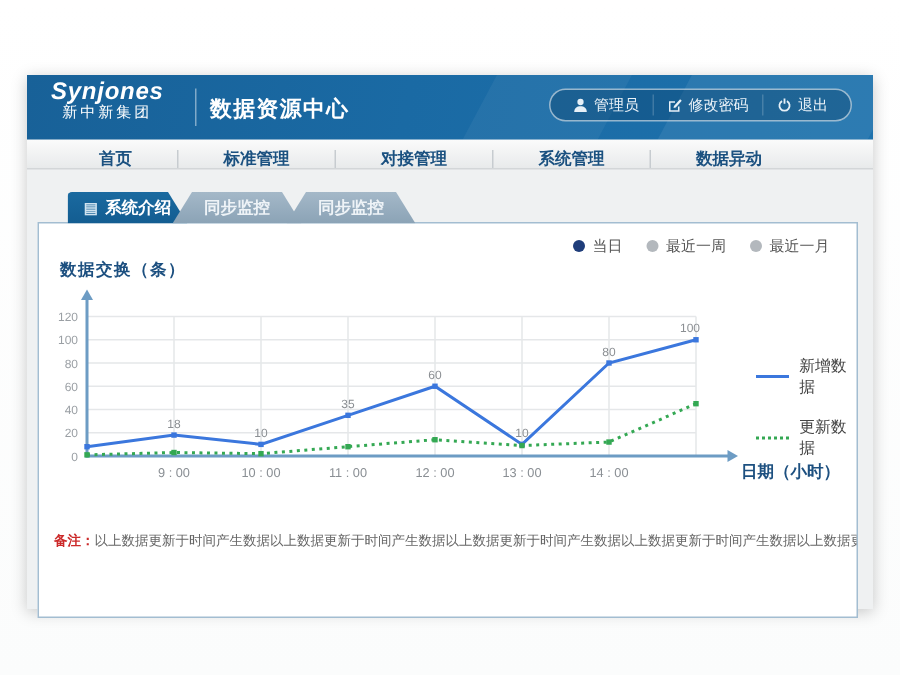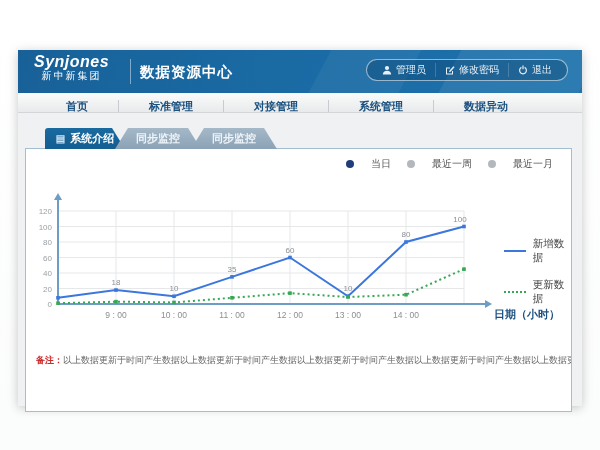--- a/index.html
+++ b/index.html
@@ -48,21 +48,21 @@
   .tab.inactive { width:86px; margin-left:-10px; color:#eef3f7;
                   background:linear-gradient(#a4b8c8,#8ba3b6);
                   clip-path:polygon(13px 0, calc(100% - 13px) 0, 100% 100%, 0 100%); }
   .tab .tab-icon { font-size:10px; color:#cfe2ef; }
 
   
   .panel { position:absolute; left:7px; top:98px; width:547px; height:264px;
            background:#ffffff; border:1px solid #a3bdd1; }
 
   .time-filter { position:absolute; top:8px; right:18px; display:flex; gap:16px; align-items:center; }
-  .tf-item { display:flex; align-items:center; gap:17px; font-size:10px; color:#555; cursor:pointer; }
+  .tf-item { display:flex; align-items:center; gap:5px; font-size:10px; color:#555; cursor:pointer; }
   .tf-dot { width:8px; height:8px; border-radius:50%; background:#b3b8bd; }
   .tf-item.selected .tf-dot { background:#1f3d7a; }
 
   .y-axis-title { position:absolute; left:14px; top:23px; font-size:11px; font-weight:bold;
                   color:#1d5080; letter-spacing:1px; }
 
   .chart-wrap { position:absolute; left:8px; top:38px; width:535px; height:150px; }
   .chart-wrap svg { display:block; }
 
   .chart-legend { position:absolute; left:478px; top:88px; display:flex; flex-direction:column; gap:13px;align-items:flex-end; }
@@ -152,20 +152,21 @@
         <div class="tf-item">
           <span class="tf-dot"></span>
           <span>最近一周</span>
         </div>
         <div class="tf-item">
           <span class="tf-dot"></span>
           <span>最近一月</span>
         </div>
       </div>
 
+      <div class="y-axis-title">数据交换（条）</div>
 
       <div class="chart-wrap">
         <svg width="535" height="150" viewBox="0 0 535 150">
             <g>
               <text x="18" y="120" text-anchor="end" font-size="8" fill="#9a9fa4">0</text>
               <line x1="24" y1="101.5" x2="430" y2="101.5" stroke="#e5e7e9" stroke-width="1"></line>
               <text x="18" y="104.5" text-anchor="end" font-size="8" fill="#9a9fa4">20</text>
               <line x1="24" y1="86" x2="430" y2="86" stroke="#e5e7e9" stroke-width="1"></line>
               <text x="18" y="89" text-anchor="end" font-size="8" fill="#9a9fa4">40</text>
               <line x1="24" y1="70.5" x2="430" y2="70.5" stroke="#e5e7e9" stroke-width="1"></line>

